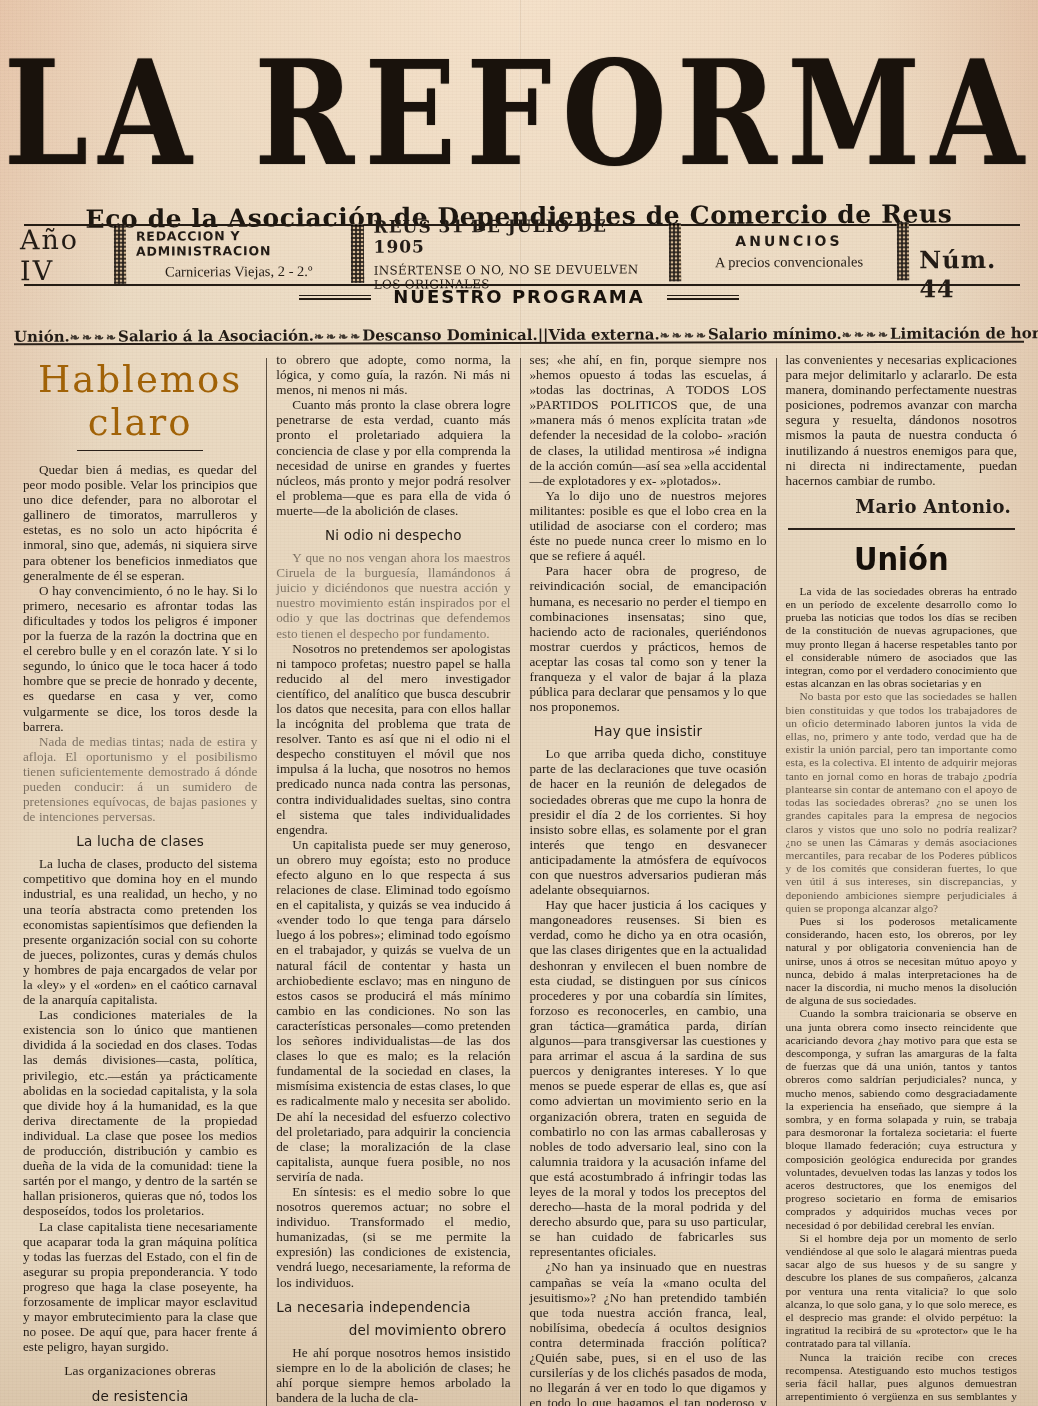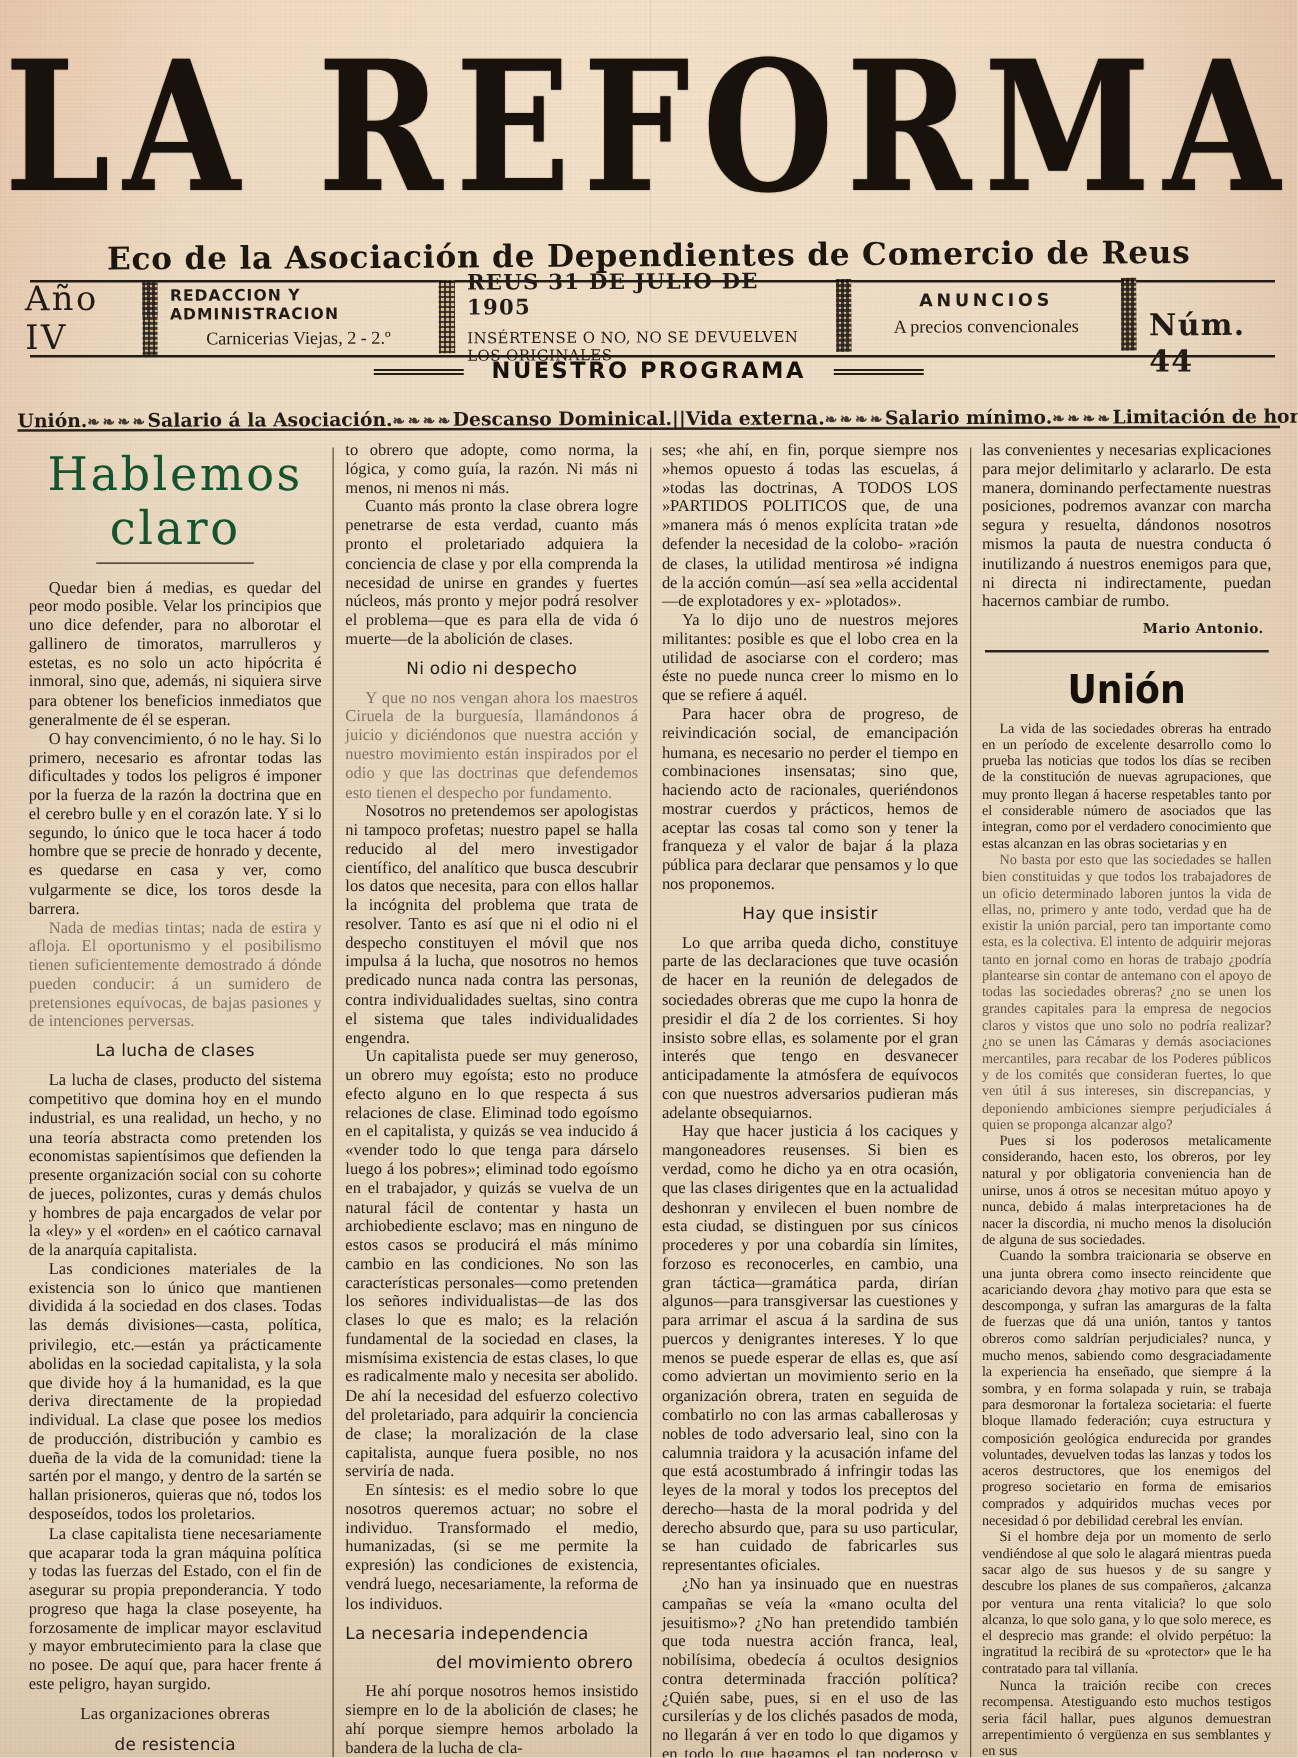--- a/index.html
+++ b/index.html
@@ -28,21 +28,21 @@
       repeating-linear-gradient(90deg, rgba(150,120,90,.09) 0 1px, rgba(0,0,0,0) 1px 4px);
   }
   .fold{
     position:absolute;left:519px;top:0;width:3px;height:1406px;
     background:linear-gradient(90deg,rgba(255,250,240,.55),rgba(150,120,90,.25),rgba(255,250,240,.4));
     opacity:.5;
   }
   .sheet{position:absolute;inset:0;}
 
   
-  .masthead{position:absolute;left:0;right:0;top:0;text-align:center;}
+  .masthead{position:absolute;left:0;right:0;top:12px;text-align:center;}
   .nameplate{
     font-family:"DejaVu Serif", serif;
     font-weight:700;
     font-size:118px;
     line-height:1;
     letter-spacing:10px;
     margin-top:30px;
     color:#19120c;
     transform:scaleY(1.22) scaleX(1.02);
     transform-origin:center top;
@@ -118,21 +118,21 @@
   .col.c3{width:255px;}
   .col.c4{width:249px;}
   .vdiv{width:0;border-left:1.5px solid #33291f;opacity:.8;margin:6px 0 0;}
 
   .headline{
     font-family:"DejaVu Serif",serif;
     font-size:37px;font-weight:400;
     letter-spacing:2px;
     text-align:center;
     margin:6px 0 2px;
-    color:#14532d;
+    color:#a16207;
   }
   .headline-rule{width:126px;height:0;border-top:1.6px solid #2a211a;margin:6px auto 11px;}
 
   .p{
     font-size:13.2px;line-height:15.1px;
     text-align:justify;
     text-indent:16px;
     margin:0;
     hyphens:auto;
     -webkit-hyphens:auto;
@@ -145,21 +145,21 @@
     font-size:13.5px;
     text-align:center;
     margin:9px 0 7px;
     letter-spacing:.2px;
   }
   .sub.two{margin-bottom:2px;font-family:Liberation Serif, serif;}
   .sub.two2{text-align:right;margin:0 0 7px;padding-right:4px;}
   .sub.left{text-align:left;}
   .sign{
     text-align:right;font-family:"DejaVu Serif",serif;font-weight:700;
-    font-size:11px;margin-top:8px;padding-right:6px;letter-spacing:.3px;
+    font-size:18px;margin-top:8px;padding-right:6px;letter-spacing:.3px;
   }
   .secrule{border-top:2.2px solid #2a211a;margin:11px 2px 12px;}
   .union-title{
     font-family:"DejaVu Sans",sans-serif;
     font-weight:700;font-size:29px;text-align:center;
     letter-spacing:0px;margin:2px 0 9px;color:#16100a;
     transform:scaleY(1.1);
   }
   .p.small{
     font-size:11.4px;line-height:13.2px;text-indent:14px;

